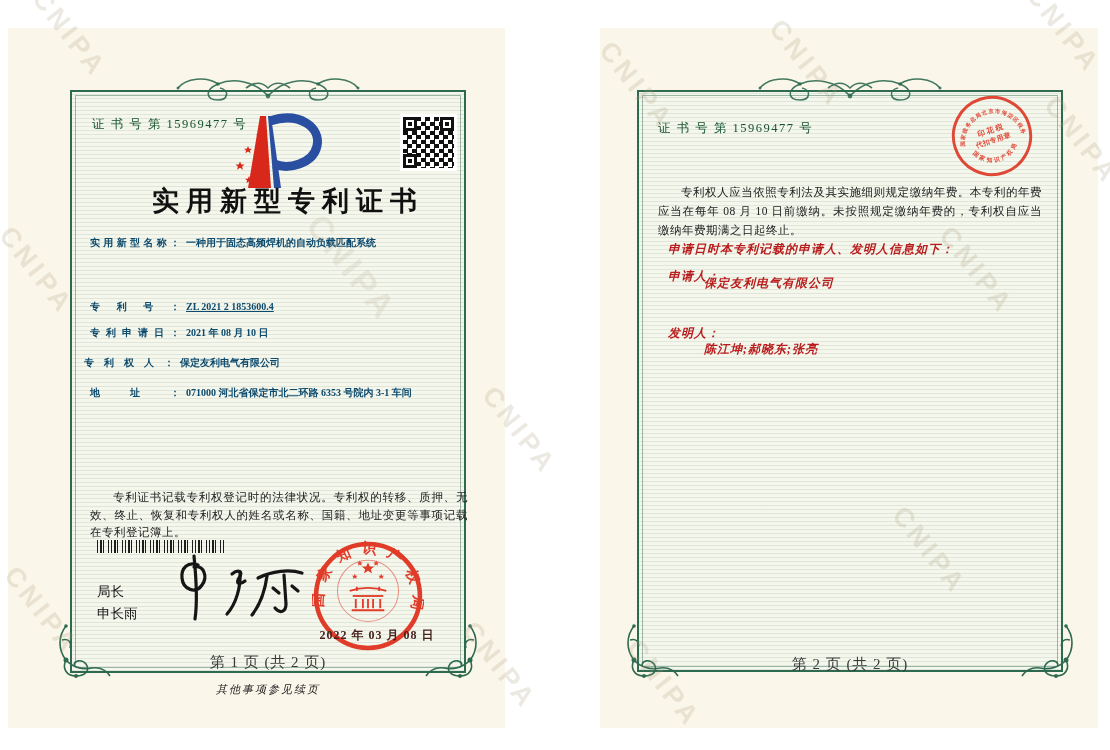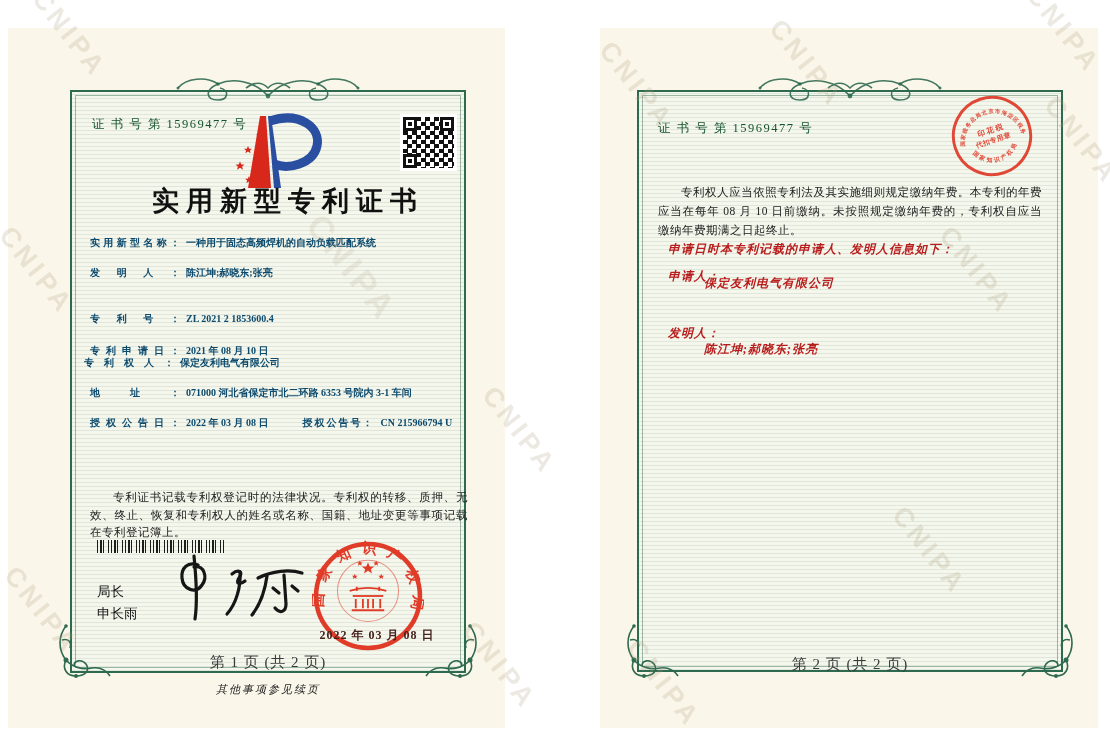--- a/index.html
+++ b/index.html
@@ -153,37 +153,31 @@
         <span class="finder f-tr"></span>
         <span class="finder f-bl"></span>
       </div>
     </div>
 
     <div class="title" style="left:62px; width:396px; top:155px;margin-left:20px;">实用新型专利证书</div>
 
     <div class="frow" style="left:82px; top:208px;">
       <span class="flabel">实用新型名称：</span><span class="fval">一种用于固态高频焊机的自动负载匹配系统</span>
     </div>
-    <div class="frow" style="left:82px; top:238px;">
-      <span class="flabel">发明人：</span><span class="fval">陈江坤;郝晓东;张亮</span>
-    </div>
-    <div class="frow" style="left:82px; top:284px;">
+    <div class="frow" style="left:82px; top:272px;text-decoration:underline;">
       <span class="flabel">专利号：</span><span class="fval">ZL 2021 2 1853600.4</span>
     </div>
-    <div class="frow" style="left:82px; top:298px;margin-top:18px;">
+    <div class="frow" style="left:82px; top:298px;">
       <span class="flabel">专利申请日：</span><span class="fval">2021 年 08 月 10 日</span>
     </div>
     <div class="frow" style="left:76px; top:328px;">
       <span class="flabel">专利权人：</span><span class="fval">保定友利电气有限公司</span>
     </div>
     <div class="frow" style="left:82px; top:358px;">
       <span class="flabel">地址：</span><span class="fval">071000 河北省保定市北二环路 6353 号院内 3-1 车间</span>
-    </div>
-    <div class="frow" style="left:82px; top:388px;">
-      <span class="flabel">授权公告日：</span><span class="fval">2022 年 03 月 08 日</span><span class="fval2label">授权公告号：</span><span class="fval">CN 215966794 U</span>
     </div>
 
     <div class="para" style="left:82px; top:461px; width:378px;">专利证书记载专利权登记时的法律状况。专利权的转移、质押、无效、终止、恢复和专利权人的姓名或名称、国籍、地址变更等事项记载在专利登记簿上。</div>
 
     <div class="barcode"></div>
 
     <div class="director-block">
       <div>局长</div>
       <div>申长雨</div>
     </div>

